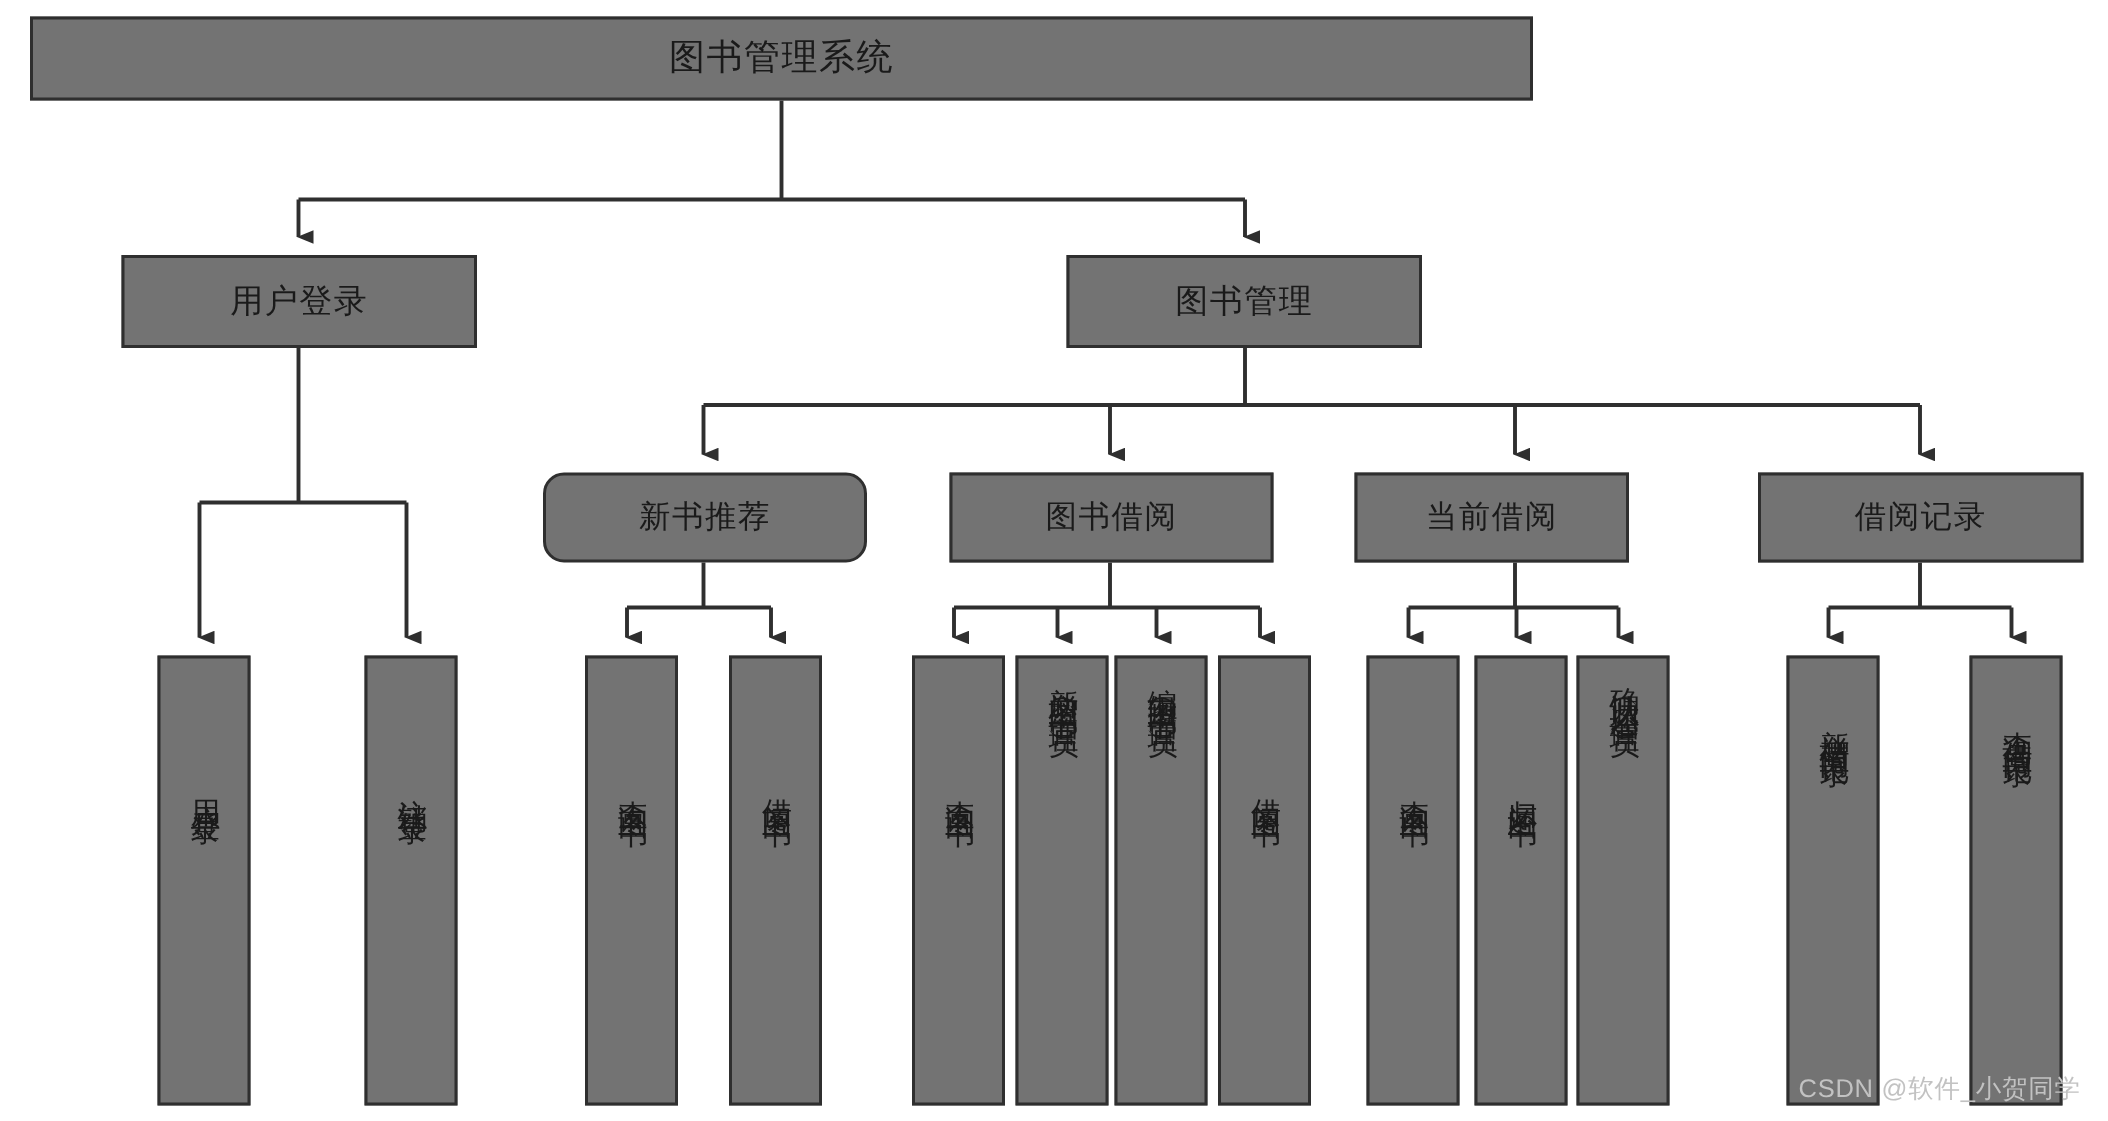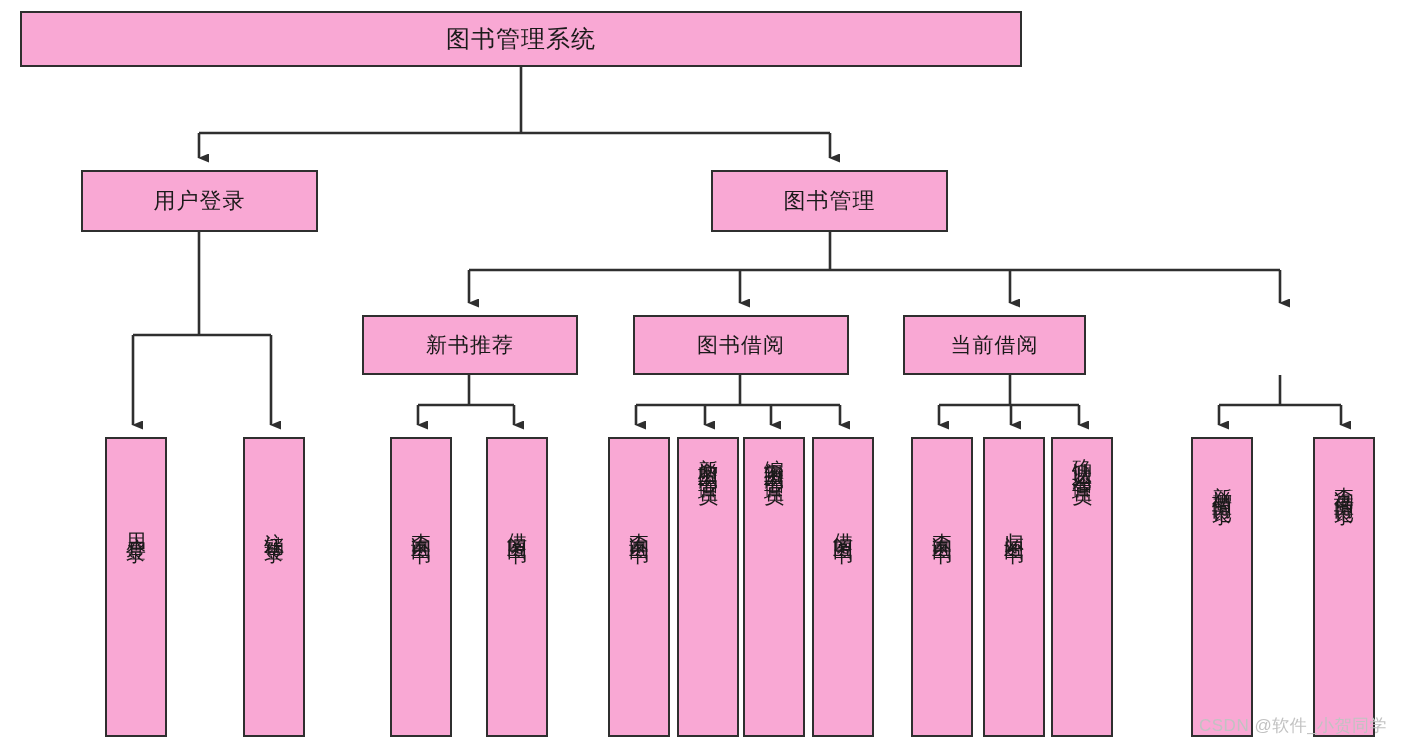--- a/index.html
+++ b/index.html
@@ -22,21 +22,21 @@
     left: 0;
     top: 0;
     width: 1405px;
     height: 747px;
     pointer-events: none;
   }
   .node {
     position: absolute;
     box-sizing: border-box;
     border: 2px solid #2f2f2f;
-    background: #f9a8d4;
+    background: #737373;
     display: flex;
     align-items: center;
     justify-content: center;
     color: #1a1a1a;
   }
   .node-label {
     display: block;
     text-align: center;
     line-height: 1.15;
   }
@@ -64,21 +64,21 @@
   #node-book-manage { left: 711px; width: 237px; }
   
   .node.level3 {
     top: 315px;
     height: 60px;
   }
   .node.level3 .node-label {
     font-size: 21px;
     letter-spacing: 1px;
   }
-  #node-new-book-rec  { left: 362px;  width: 216px; }
+  #node-new-book-rec  { left: 362px;  width: 216px; border-radius: 14px; }
   #node-book-borrow   { left: 633px;  width: 216px; }
   #node-current-borrow{ left: 903px;  width: 183px; }
   #node-borrow-record { left: 1172px; width: 217px; }
   
   .node.leaf {
     top: 437px;
     height: 300px;
     width: 62px;
     align-items: flex-start;
     justify-content: center;
@@ -176,20 +176,23 @@
 
   <div class="node level3" id="node-new-book-rec">
     <span class="node-label">新书推荐</span>
   </div>
   <div class="node level3" id="node-book-borrow">
     <span class="node-label">图书借阅</span>
   </div>
   <div class="node level3" id="node-current-borrow">
     <span class="node-label">当前借阅</span>
   </div>
+  <div class="node level3" id="node-borrow-record">
+    <span class="node-label">借阅记录</span>
+  </div>
 
   <div class="node leaf short" style="left:105px">
     <span class="node-label">用户登录</span>
   </div>
   <div class="node leaf short" style="left:243px">
     <span class="node-label">注销登录</span>
   </div>
 
   <div class="node leaf short" style="left:390px">
     <span class="node-label">查询图书</span>

